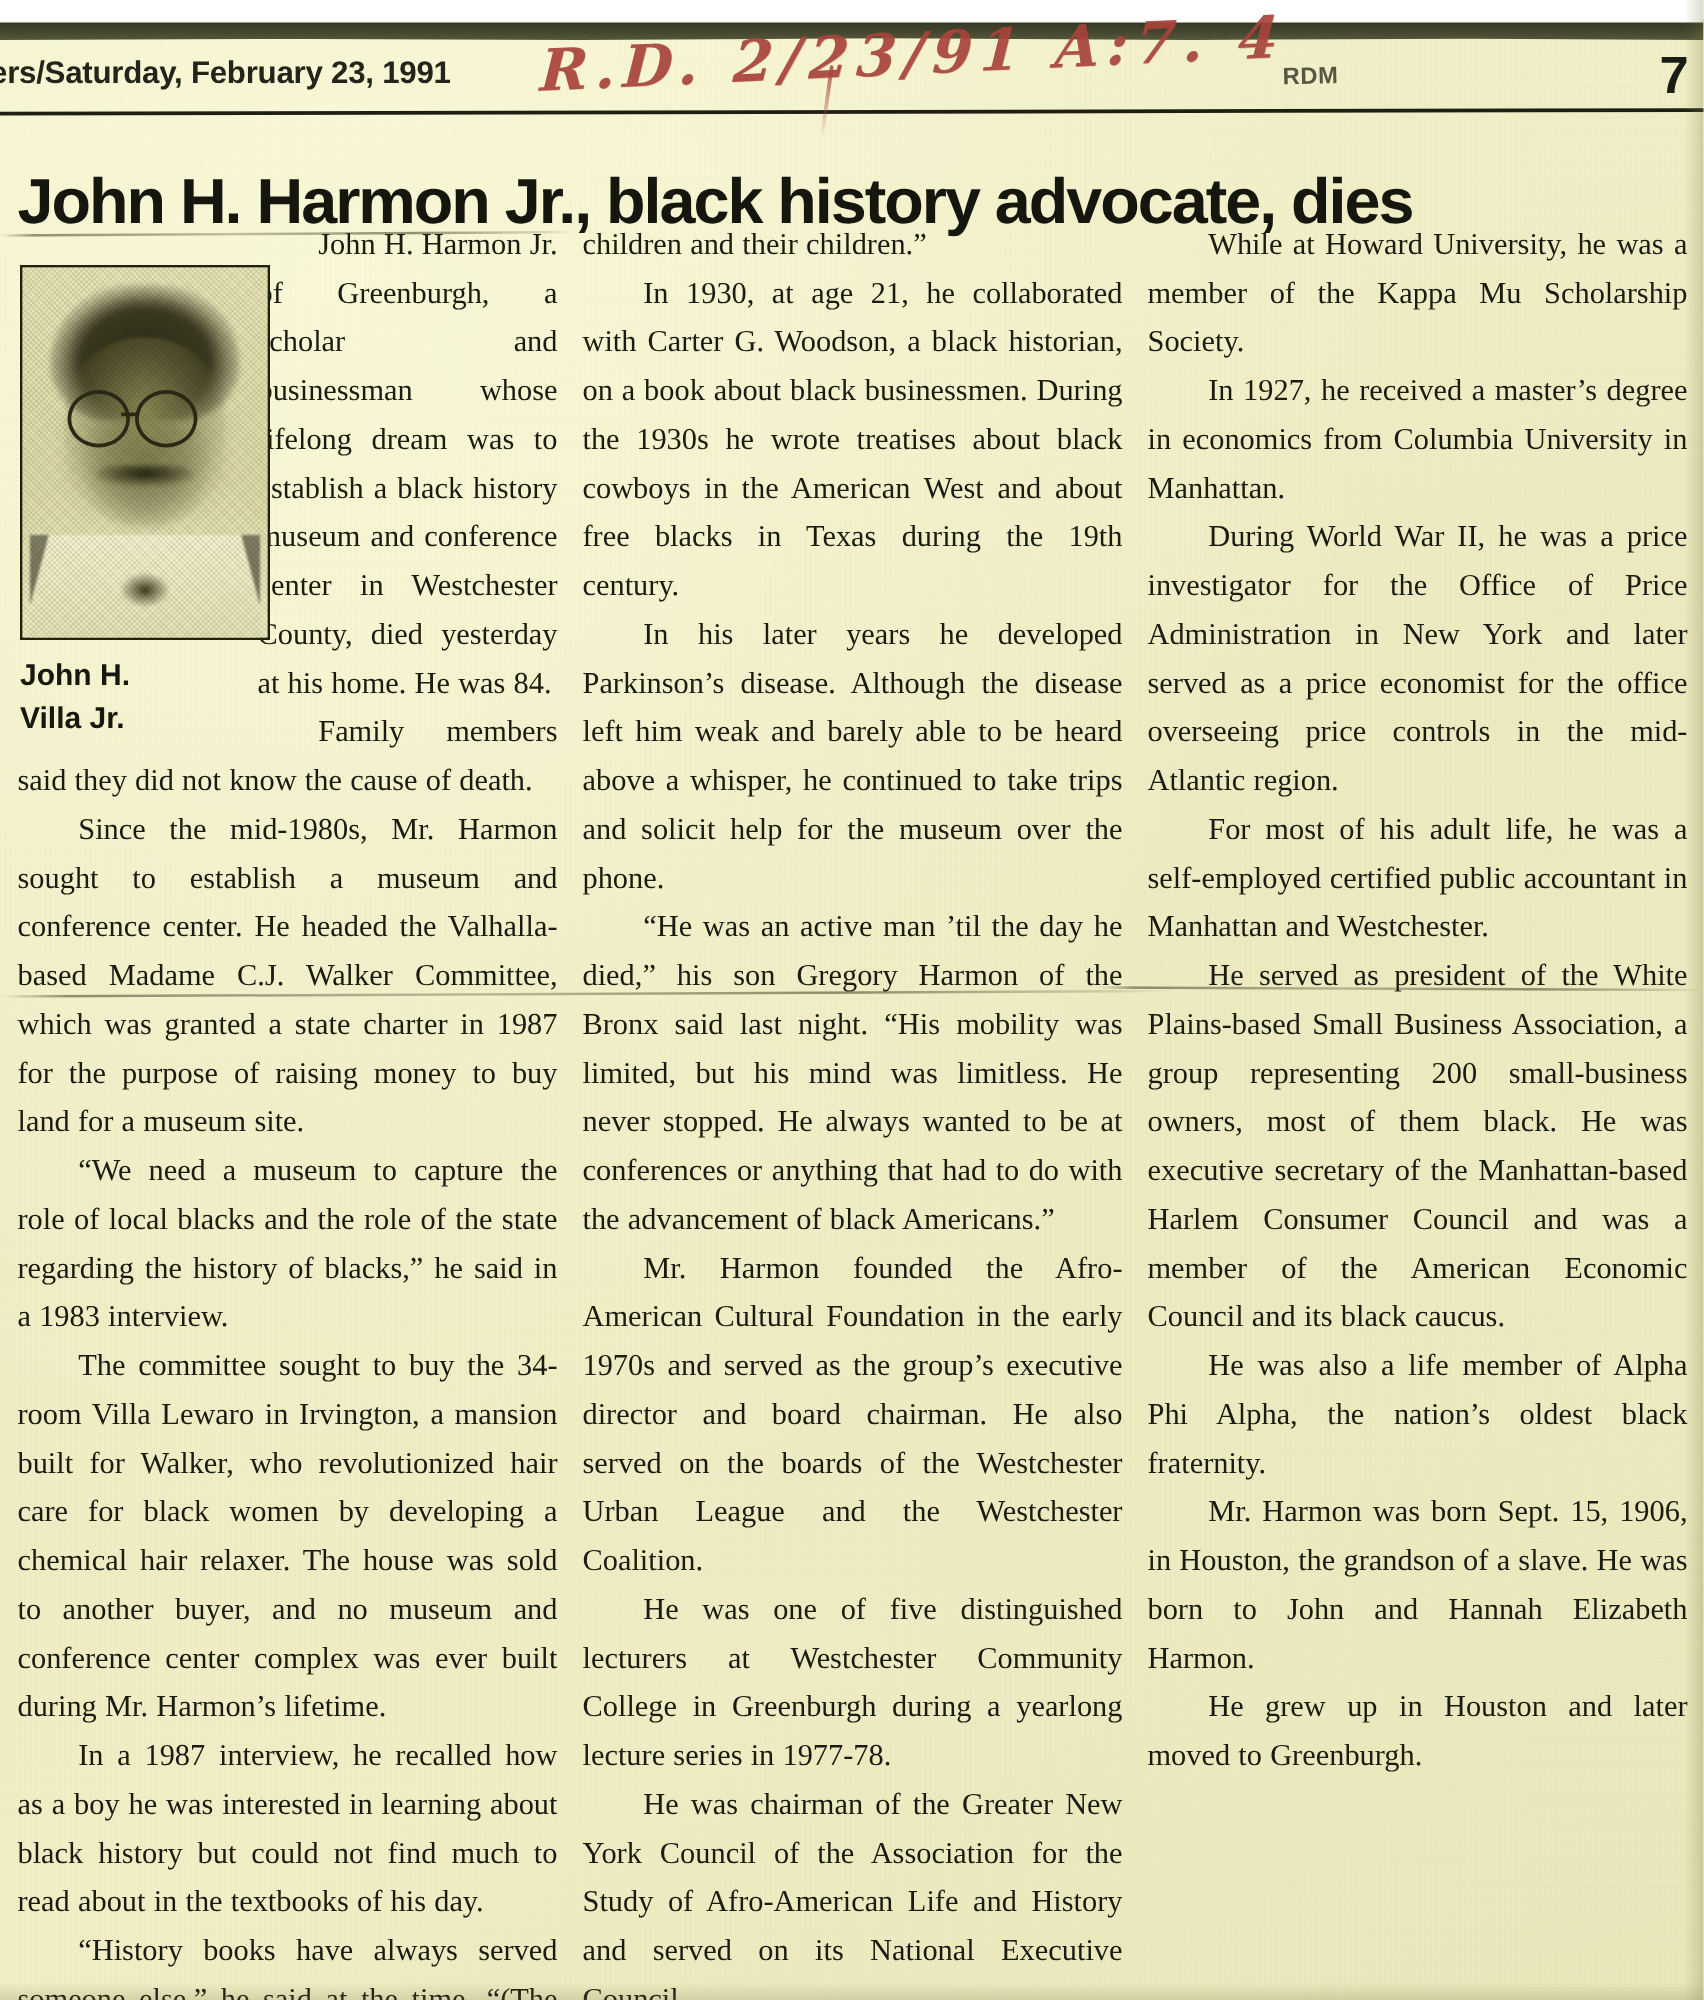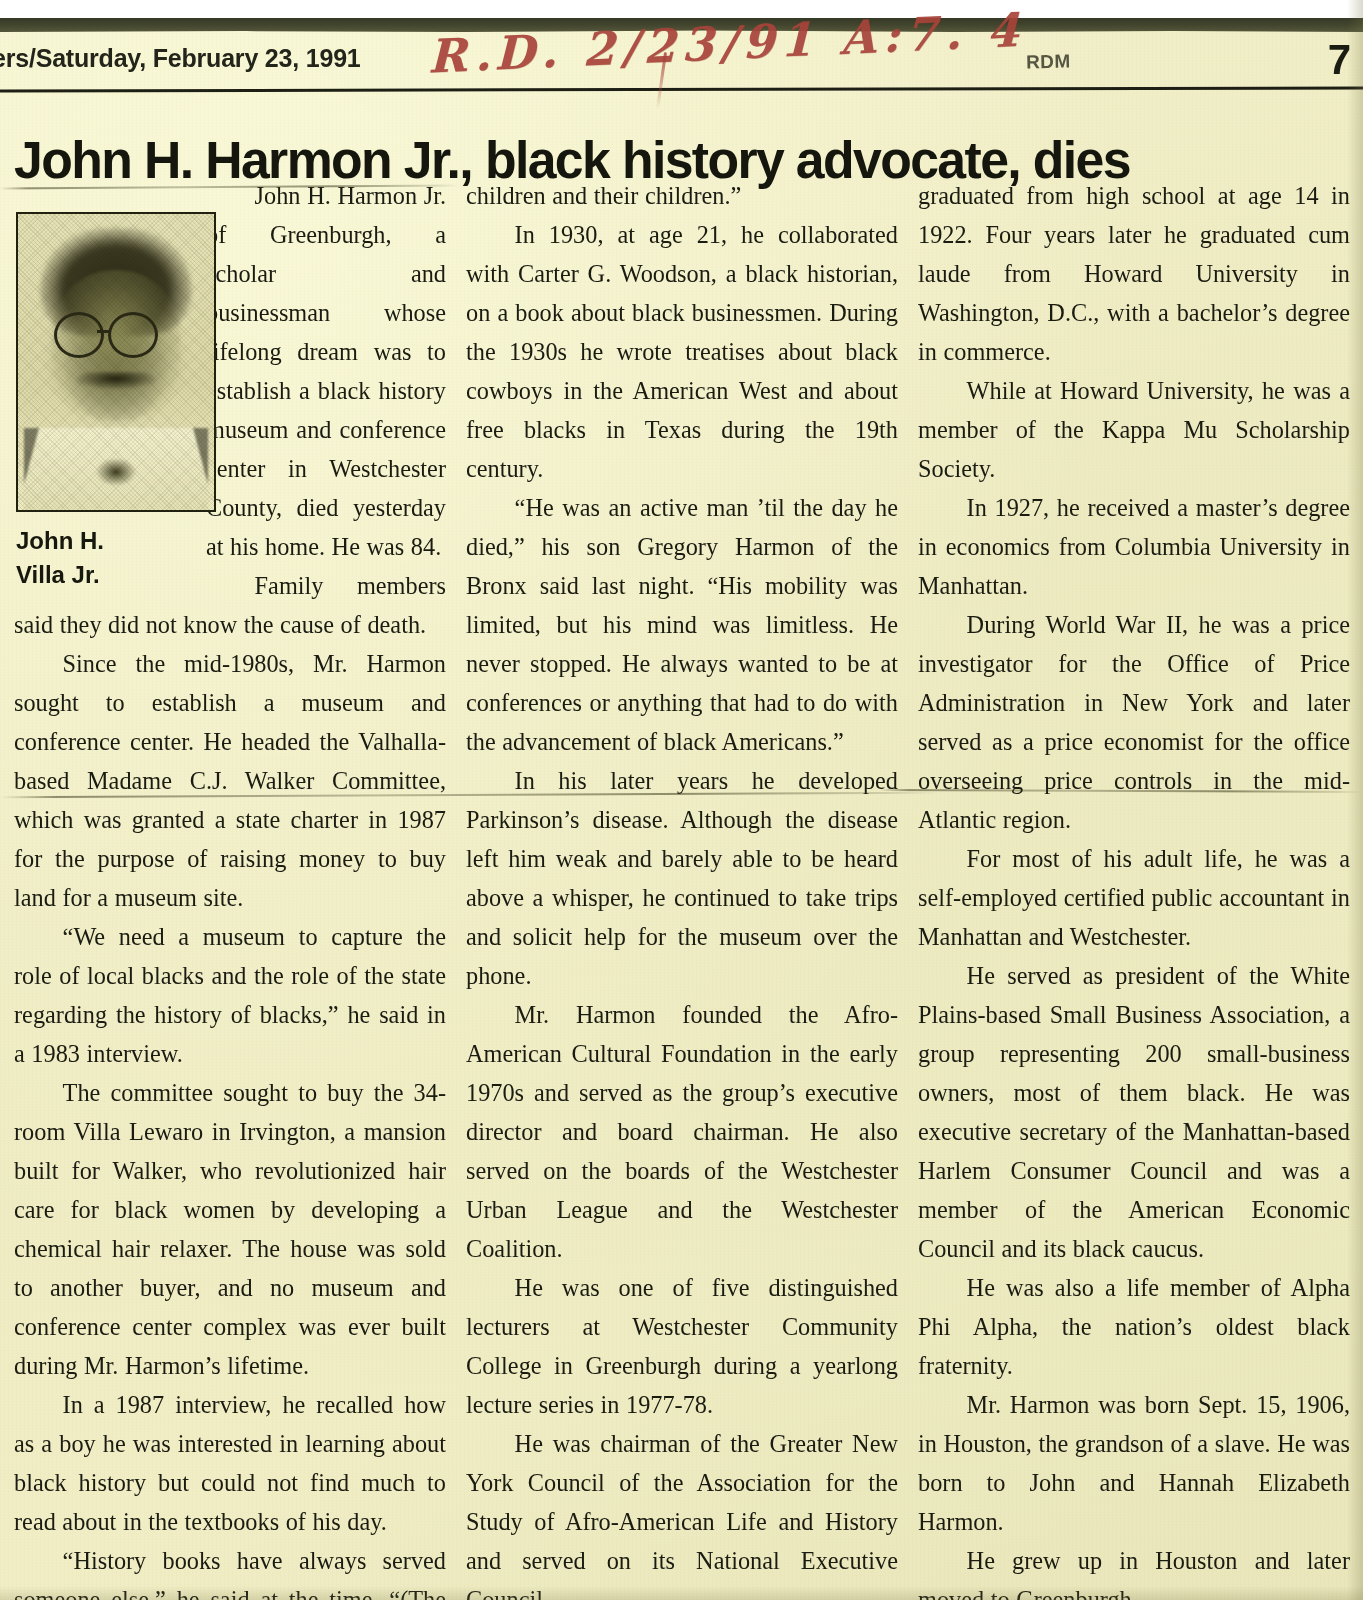--- a/index.html
+++ b/index.html
@@ -359,30 +359,29 @@
       <p>Since the mid-1980s, Mr. Harmon sought to establish a museum and conference center. He headed the Valhalla-based Madame C.J. Walker Committee, which was granted a state charter in 1987 for the purpose of raising money to buy land for a museum site.</p>
       <p>“We need a museum to capture the role of local blacks and the role of the state regarding the history of blacks,” he said in a 1983 interview.</p>
       <p>The committee sought to buy the 34-room Villa Lewaro in Irvington, a mansion built for Walker, who revolutionized hair care for black women by developing a chemical hair relaxer. The house was sold to another buyer, and no museum and conference center complex was ever built during Mr. Harmon’s lifetime.</p>
       <p>In a 1987 interview, he recalled how as a boy he was interested in learning about black history but could not find much to read about in the textbooks of his day.</p>
       <p>“History books have always served someone else,” he said at the time. “(The schools) don’t teach our children anything about themselves. We need this museum for the sake of our children and their</p>
     </div>
 
     <div class="column">
       <p class="no-indent">children and their children.”</p>
       <p>In 1930, at age 21, he collaborated with Carter G. Woodson, a black historian, on a book about black businessmen. During the 1930s he wrote treatises about black cowboys in the American West and about free blacks in Texas during the 19th century.</p>
+      <p>In his later years he developed Parkinson’s disease. Although the disease left him weak and barely able to be heard above a whisper, he continued to take trips and solicit help for the museum over the phone.</p>
       <p>“He was an active man ’til the day he died,” his son Gregory Harmon of the Bronx said last night. “His mobility was limited, but his mind was limitless. He never stopped. He always wanted to be at conferences or anything that had to do with the advancement of black Americans.”</p>
-      <p>In his later years he developed Parkinson’s disease. Although the disease left him weak and barely able to be heard above a whisper, he continued to take trips and solicit help for the museum over the phone.</p>
       <p>Mr. Harmon founded the Afro-American Cultural Foundation in the early 1970s and served as the group’s executive director and board chairman. He also served on the boards of the Westchester Urban League and the Westchester Coalition.</p>
       <p>He was one of five distinguished lecturers at Westchester Community College in Greenburgh during a yearlong lecture series in 1977-78.</p>
       <p>He was chairman of the Greater New York Council of the Association for the Study of Afro-American Life and History and served on its National Executive Council.</p>
 
     </div>
 
     <div class="column">
-      <p class="no-indent">graduated from high school at age 14 in 1922. Four years later he graduated cum laude from Howard University in Washington, D.C., with a bachelor’s degree in commerce.</p>
       <p>While at Howard University, he was a member of the Kappa Mu Scholarship Society.</p>
       <p>In 1927, he received a master’s degree in economics from Columbia University in Manhattan.</p>
       <p>During World War II, he was a price investigator for the Office of Price Administration in New York and later served as a price economist for the office overseeing price controls in the mid-Atlantic region.</p>
       <p>For most of his adult life, he was a self-employed certified public accountant in Manhattan and Westchester.</p>
       <p>He served as president of the White Plains-based Small Business Association, a group representing 200 small-business owners, most of them black. He was executive secretary of the Manhattan-based Harlem Consumer Council and was a member of the American Economic Council and its black caucus.</p>
       <p>He was also a life member of Alpha Phi Alpha, the nation’s oldest black fraternity.</p>
       <p>Mr. Harmon was born Sept. 15, 1906, in Houston, the grandson of a slave. He was born to John and Hannah Elizabeth Harmon.</p>
       <p>He grew up in Houston and later moved to Greenburgh.</p>
 
     </div>

